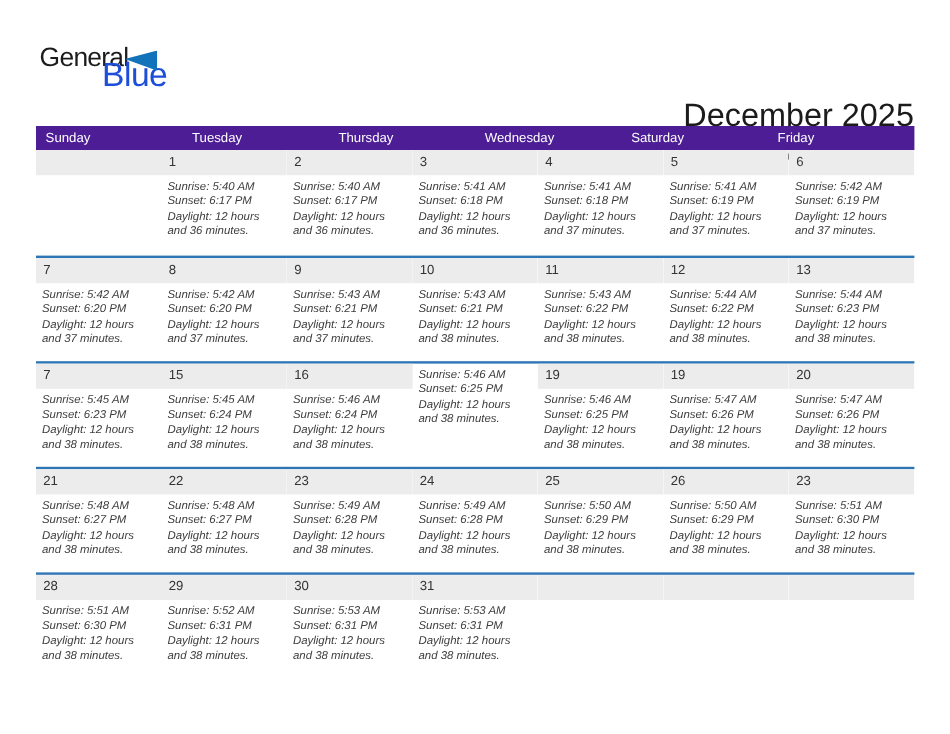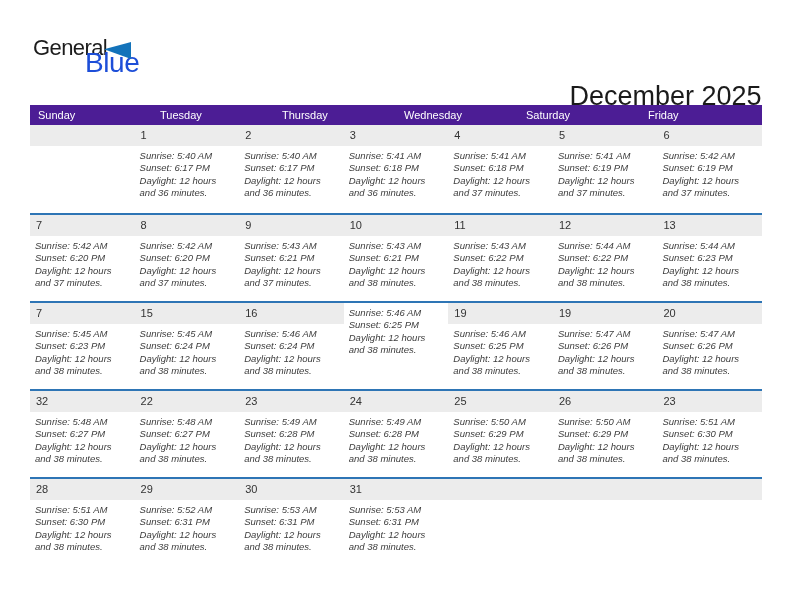--- a/index.html
+++ b/index.html
@@ -222,21 +222,21 @@
             <div class="daynum">20</div>
             <div class="info">
               <div>Sunrise: 5:47 AM</div>
               <div>Sunset: 6:26 PM</div>
               <div>Daylight: 12 hours and 38 minutes.</div>
             </div>
           </div>
         </div>
         <div class="week">
           <div class="cell">
-            <div class="daynum">32</div>
+            <div class="daynum">21</div>
             <div class="info">
               <div>Sunrise: 5:48 AM</div>
               <div>Sunset: 6:27 PM</div>
               <div>Daylight: 12 hours and 38 minutes.</div>
             </div>
           </div>
           <div class="cell">
             <div class="daynum">22</div>
             <div class="info">
               <div>Sunrise: 5:48 AM</div>

